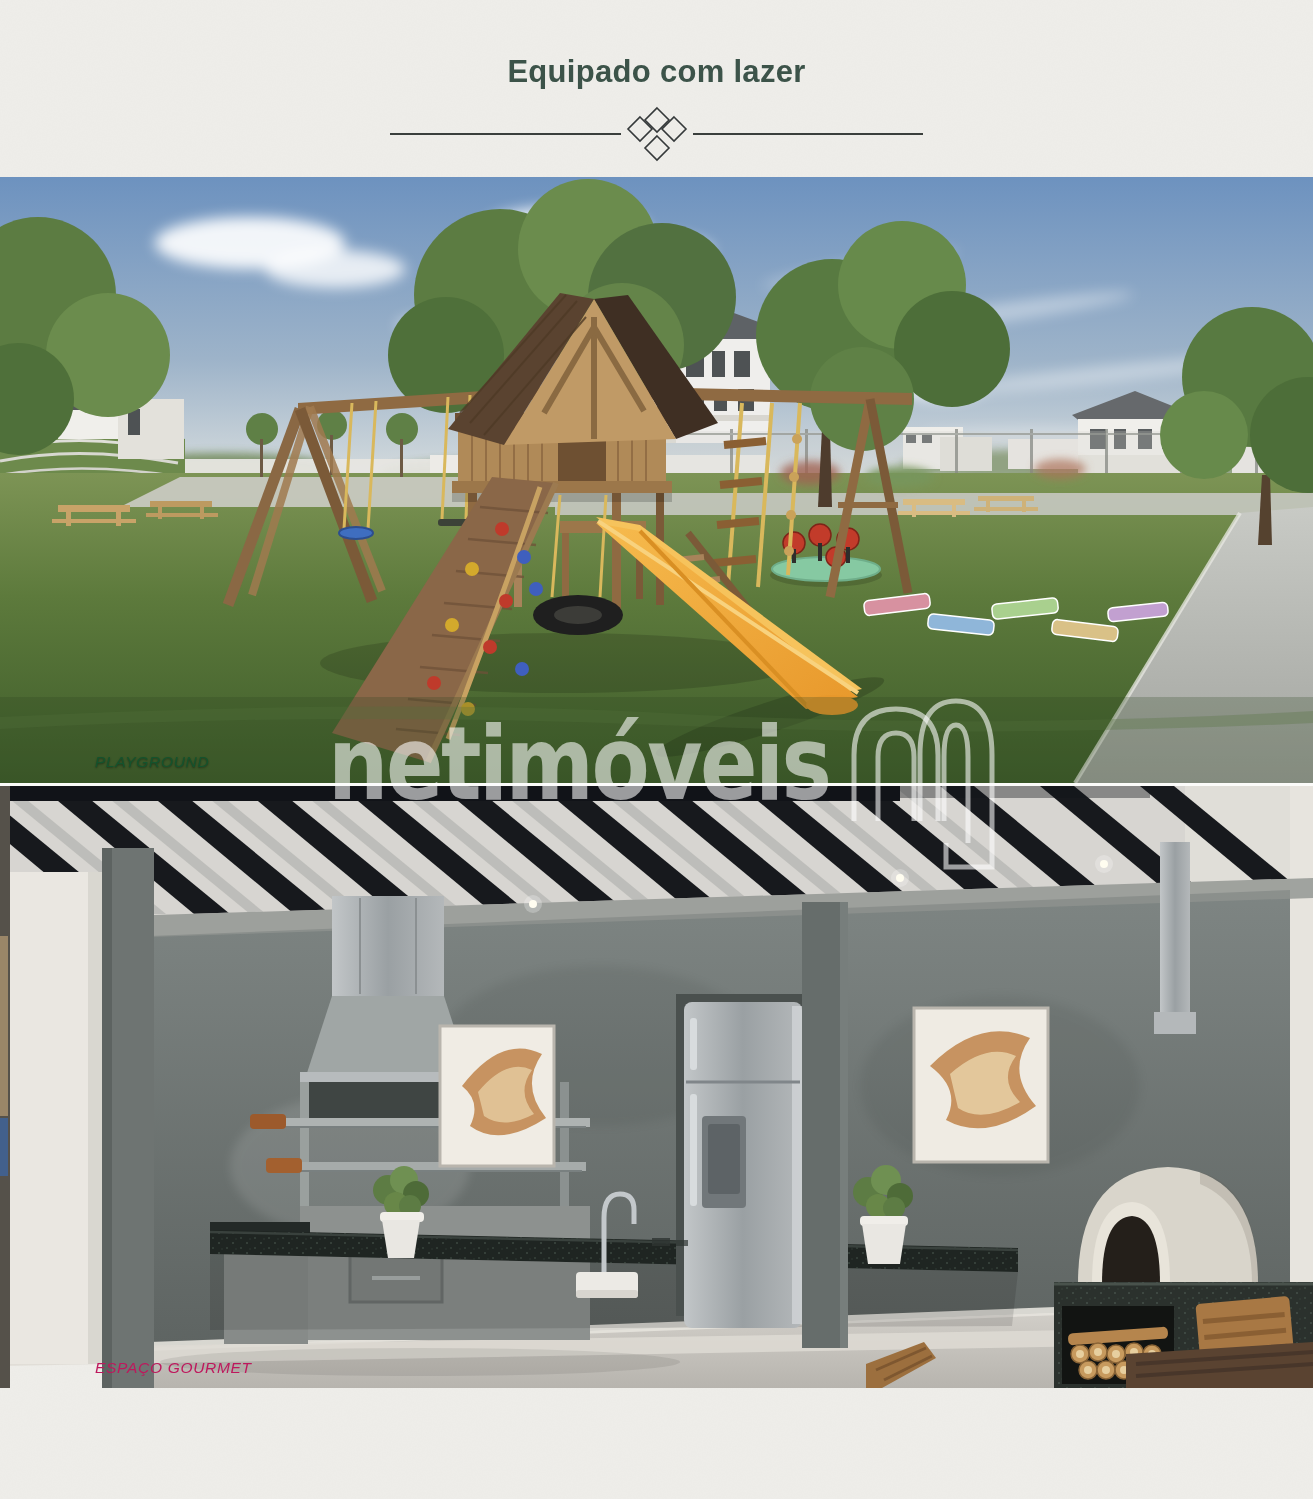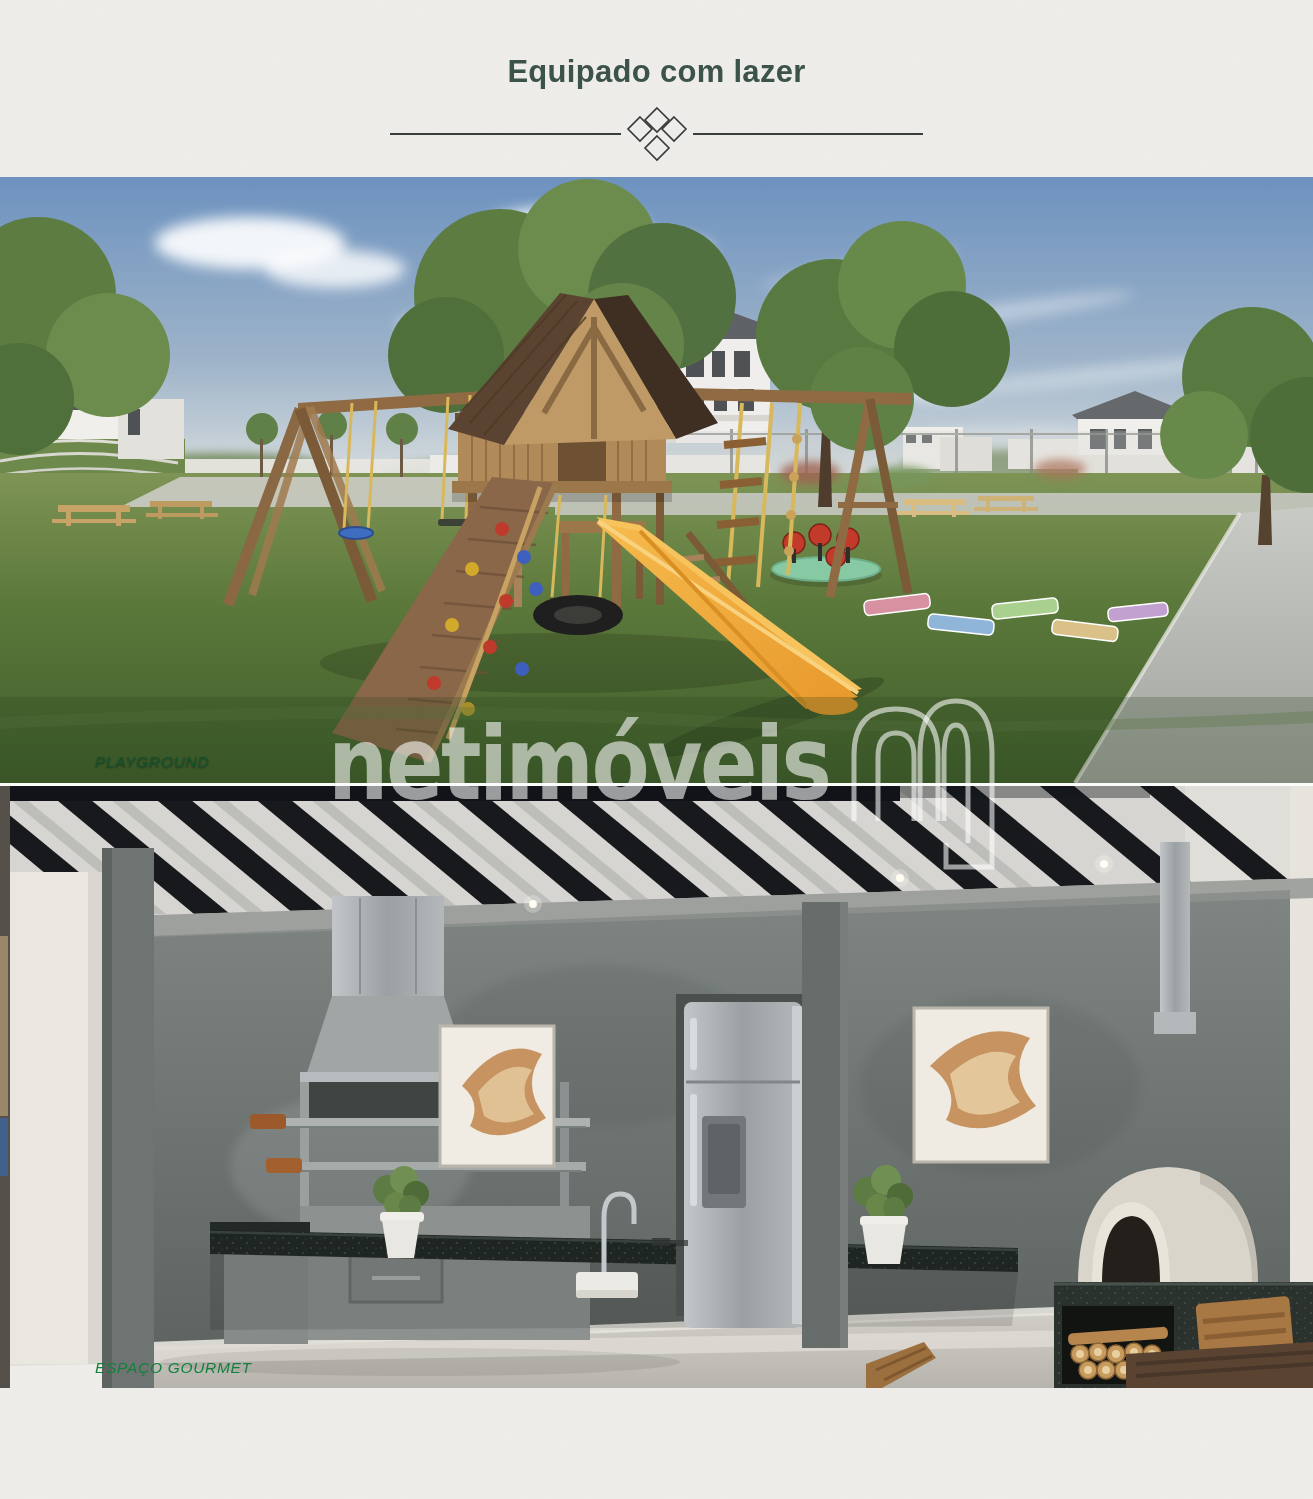--- a/index.html
+++ b/index.html
@@ -12,21 +12,21 @@
   .divider{position:absolute;left:390px;top:106px;width:533px;height:56px;display:flex;align-items:center;}
   .divider .line{flex:1;height:1.6px;background:#3a3f3c;}
   .ornament{width:72px;height:56px;flex:0 0 auto;}
   figure.photo{position:absolute;left:0;margin:0;width:1313px;z-index:1;}
   #fig1{top:177px;height:606px;}
   #fig2{top:786px;height:602px;}
   .gap{position:absolute;top:783px;left:0;width:1313px;height:3px;background:#fbfbf9;z-index:3;}
   figure.photo svg{display:block;width:1313px;}
   figcaption{position:absolute;left:95px;font-style:italic;font-size:15.5px;letter-spacing:.7px;}
   #fig1 figcaption{bottom:12px;color:#14532d;text-shadow:0 1px 2px rgba(0,0,0,.45);font-weight:500;}
-  #fig2 figcaption{bottom:11px;color:#15803d;font-weight:500;}
+  #fig2 figcaption{bottom:11px;color:#be185d;font-weight:500;}
   .watermark{position:absolute;top:0;left:0;z-index:5;pointer-events:none;}
   .wm-text{position:absolute;left:328px;top:714px;font-size:101px;font-weight:700;line-height:1;
            letter-spacing:-3px;color:rgba(255,255,255,.58);transform:scaleX(.84);transform-origin:left top;
            font-family:"DejaVu Sans","Liberation Sans",sans-serif;}
   .wm-logo{position:absolute;left:846px;top:697px;}
 </style>
 </head>
 <body>
 
 <div class="page">

